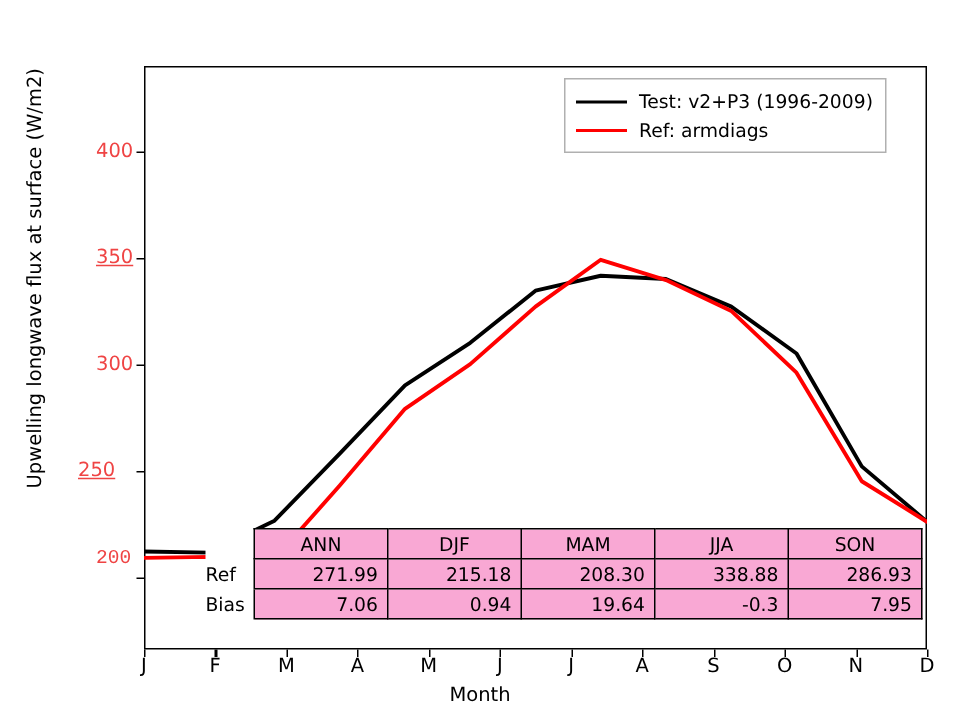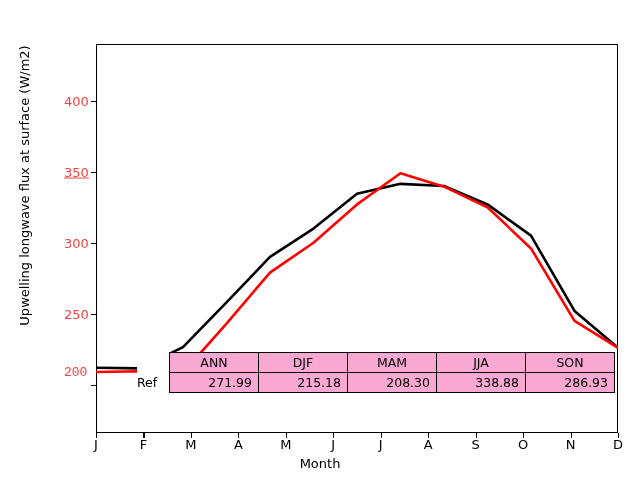--- a/index.html
+++ b/index.html
@@ -104,45 +104,63 @@
 
   <div id="xaxis-group">
     <div class="xlabel">Month</div>
   </div>
 
   <svg id="plot" viewBox="0 0 522 389" preserveAspectRatio="none">
       <polyline points="0.00,323.69 43.50,324.40 87.00,303.11 130.50,258.39 174.00,212.96 217.50,184.56 261.00,149.78 304.50,139.84 348.00,141.97 391.50,160.43 435.00,191.66 478.50,266.91 522.00,303.82" fill="none" stroke="#000000" stroke-width="2.6" stroke-linejoin="round" stroke-linecap="round"></polyline>
       <polyline points="0.00,327.95 43.50,327.24 87.00,328.66 130.50,279.68 174.00,228.57 217.50,198.76 261.00,160.43 304.50,129.19 348.00,142.68 391.50,163.27 435.00,204.44 478.50,276.84 522.00,303.82" fill="none" stroke="#ff0000" stroke-width="2.6" stroke-linejoin="round" stroke-linecap="round"></polyline>
     </svg>
 
+  <div class="legend">
+    <div class="legend-row">
+      <span class="legend-line" style="border-top-color:#000000"></span>
+      <span class="legend-label">Test: v2+P3 (1996-2009)</span>
+    </div>
+    <div class="legend-row">
+      <span class="legend-line" style="border-top-color:#ff0000"></span>
+      <span class="legend-label">Ref: armdiags</span>
+    </div>
+  </div>
 
   <table class="stats-table">
     <tbody id="stats-body">
         <tr>
           <td class="corner">&nbsp;</td>
           <td class="colhead">ANN</td>
           <td class="colhead">DJF</td>
           <td class="colhead">MAM</td>
           <td class="colhead">JJA</td>
           <td class="colhead">SON</td>
         </tr>
         <tr>
           <td class="rowhead">Ref</td>
           <td class="val">271.99</td>
           <td class="val">215.18</td>
           <td class="val">208.30</td>
           <td class="val">338.88</td>
           <td class="val">286.93</td>
         </tr>
+        <tr>
+          <td class="rowhead">Bias</td>
+          <td class="val">7.06</td>
+          <td class="val">0.94</td>
+          <td class="val">19.64</td>
+          <td class="val">-0.3</td>
+          <td class="val">7.95</td>
+        </tr>
       </tbody>
   </table>
 
 <div class="ytick" style="left: 64px; top: 372px; font-family: Liberation Mono, monospace;">200</div>
     <div class="ytick-mark" style="top: 384.73px;"></div>
-    <div class="ytick" style="left: 64px; top: 313.745px;">250</div>
+    <div class="ytick" style="left: 52px; top: 313.745px; text-decoration: underline;">250</div>
     <div class="ytick-mark" style="top: 313.745px;"></div>
     <div class="ytick" style="left: 64px; top: 242.759px;">300</div>
     <div class="ytick-mark" style="top: 242.759px;"></div>
     <div class="ytick" style="left: 64px; top: 171.774px; text-decoration: underline;">350</div>
     <div class="ytick-mark" style="top: 171.774px;"></div>
     <div class="ytick" style="left: 64px; top: 100.788px;">400</div>
     <div class="ytick-mark" style="top: 100.788px;"></div>
     <div class="xtick" style="left: 96px;">J</div>
     <div class="xtick-mark" style="left: 96px;"></div>
     <div class="xtick" style="left: 143.455px;">F</div>

